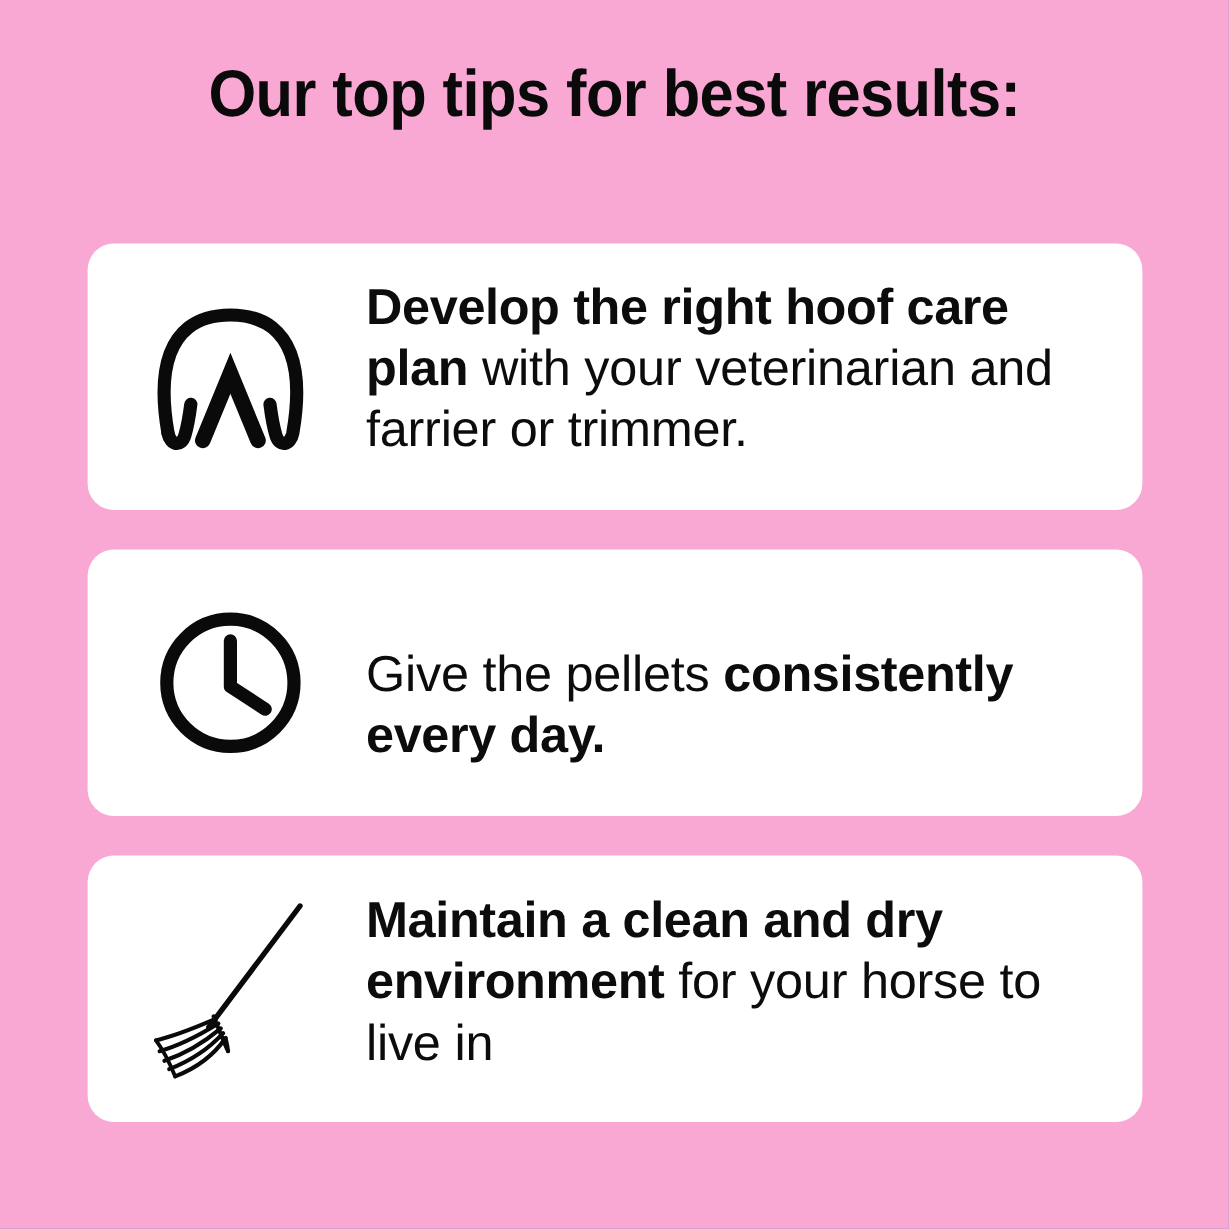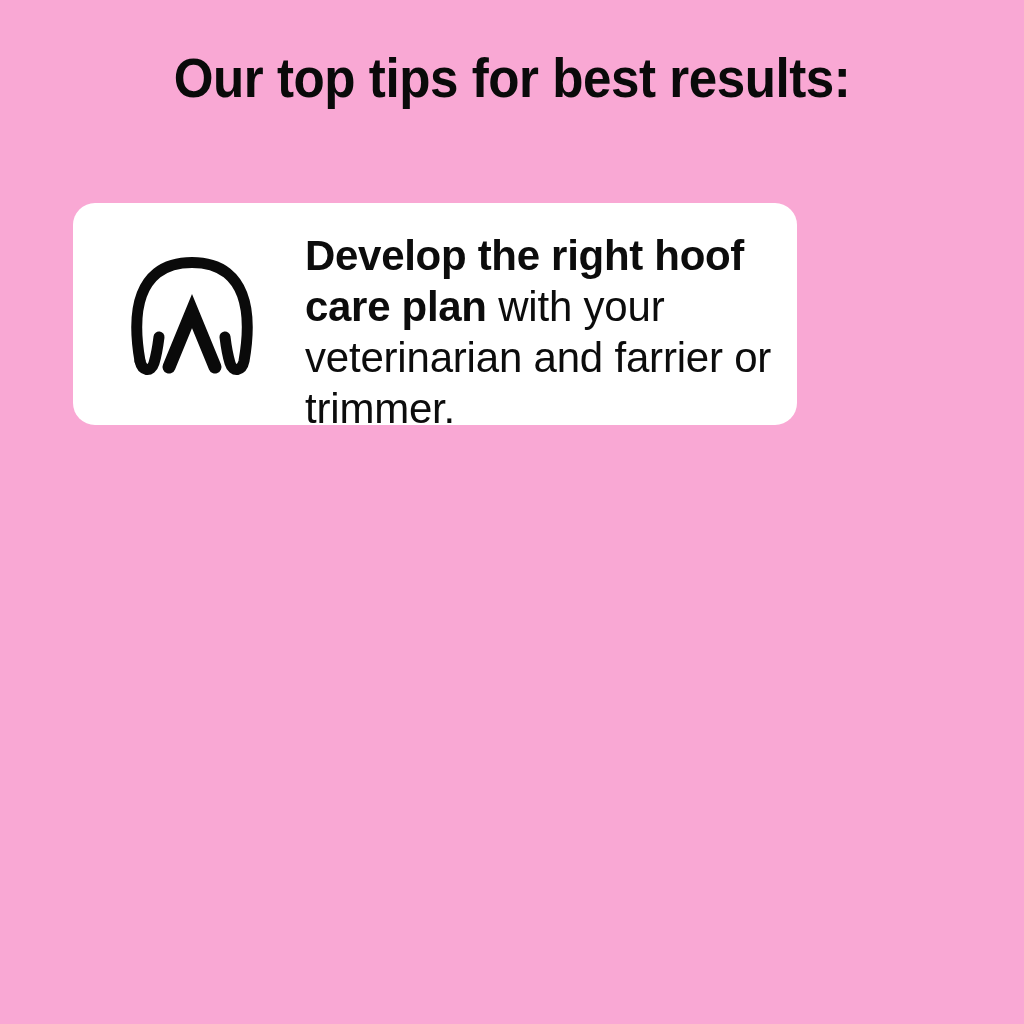--- a/index.html
+++ b/index.html
@@ -41,21 +41,21 @@
   
   .cards {
     position: absolute;
     left: 73px;
     top: 203px;
     width: 879px;
   }
   .card {
     position: relative;
     box-sizing: border-box;
-    width: 724px;
+    width: 879px;
     height: 222px;
     background: #ffffff;
     border-radius: 22px;
     margin-bottom: 33px;
     display: flex;
     flex-direction: row;
     align-items: flex-start;
   }
   .card:last-child {
     margin-bottom: 0;
@@ -115,16 +115,48 @@
           <path d="M13 112 C15 122 24 124 27 114 C30 104 31 96 32 88" fill="none" stroke="#0a0a0a" stroke-width="11" stroke-linecap="round" stroke-linejoin="round"></path>
 
           <path d="M42 118 L65 62 L88 118" fill="none" stroke="#0a0a0a" stroke-width="13" stroke-linecap="round" stroke-linejoin="miter"></path>
         </svg>
       </div>
       <div class="tip-text" style="color: rgb(12, 12, 12);">
         <b>Develop the right hoof care plan</b><span class="reg"> with your veterinarian and farrier or trimmer.</span>
       </div>
     </div>
 
+    <div class="card card-2" style="background: rgb(255, 255, 255);">
+      <div class="icon-wrap">
+        <svg width="126" height="126" viewBox="0 0 126 126" aria-hidden="true">
+          <circle cx="63" cy="63" r="53" fill="none" stroke="#0a0a0a" stroke-width="11"></circle>
+          <path d="M63 28 L63 66 L92 85" fill="none" stroke="#0a0a0a" stroke-width="11" stroke-linecap="round" stroke-linejoin="round"></path>
+        </svg>
+      </div>
+      <div class="tip-text" style="color: rgb(12, 12, 12);">
+        <span class="reg">Give the pellets </span><b>consistently every day.</b>
+      </div>
+    </div>
 
+    <div class="card card-3" style="background: rgb(255, 255, 255);">
+      <div class="icon-wrap">
+        <svg width="140" height="150" viewBox="0 0 140 150" aria-hidden="true">
+
+          <path d="M128 6 L52 107" fill="none" stroke="#0a0a0a" stroke-width="4.5" stroke-linecap="round"></path>
+
+          <path d="M58 100 C44 106 26 114 8 118" fill="none" stroke="#0a0a0a" stroke-width="3.4" stroke-linecap="round"></path>
+          <path d="M60 104 C47 112 29 122 11 127" fill="none" stroke="#0a0a0a" stroke-width="3.4" stroke-linecap="round"></path>
+          <path d="M62 108 C50 118 33 129 15 135" fill="none" stroke="#0a0a0a" stroke-width="3.4" stroke-linecap="round"></path>
+          <path d="M64 112 C53 124 37 135 19 142" fill="none" stroke="#0a0a0a" stroke-width="3.4" stroke-linecap="round"></path>
+          <path d="M66 116 C57 129 42 141 24 148" fill="none" stroke="#0a0a0a" stroke-width="3.4" stroke-linecap="round"></path>
+
+          <path d="M56 98 C60 108 64 118 68 127" fill="none" stroke="#0a0a0a" stroke-width="3.4" stroke-linecap="round"></path>
+          <path d="M8 118 C14 126 19 136 24 148" fill="none" stroke="#0a0a0a" stroke-width="3.2" stroke-linecap="round"></path>
+          <path d="M66 116 C67 120 68 124 68 127" fill="none" stroke="#0a0a0a" stroke-width="3.2" stroke-linecap="round"></path>
+        </svg>
+      </div>
+      <div class="tip-text" style="color: rgb(12, 12, 12);">
+        <b>Maintain a clean and dry environment</b><span class="reg"> for your horse to live in</span>
+      </div>
+    </div>
 
   </div>
 </div>
 
 </body></html>

